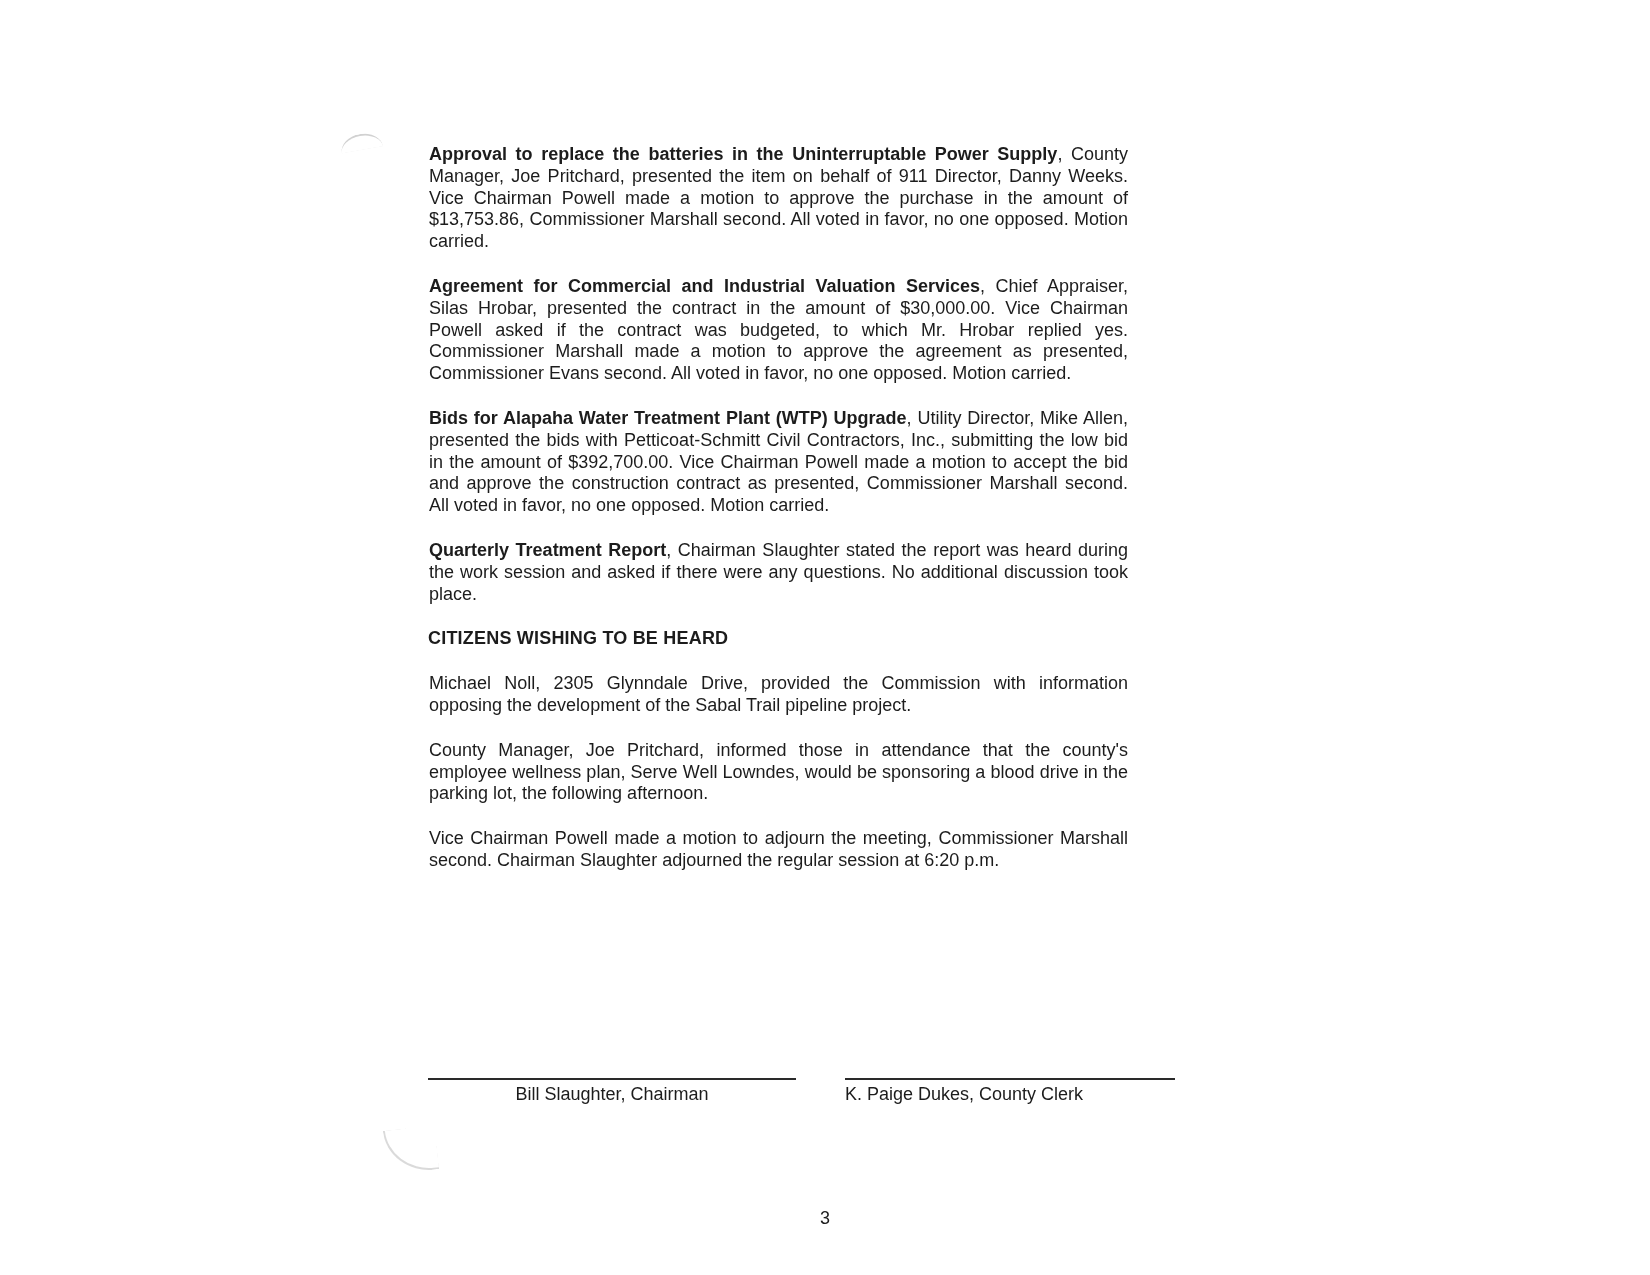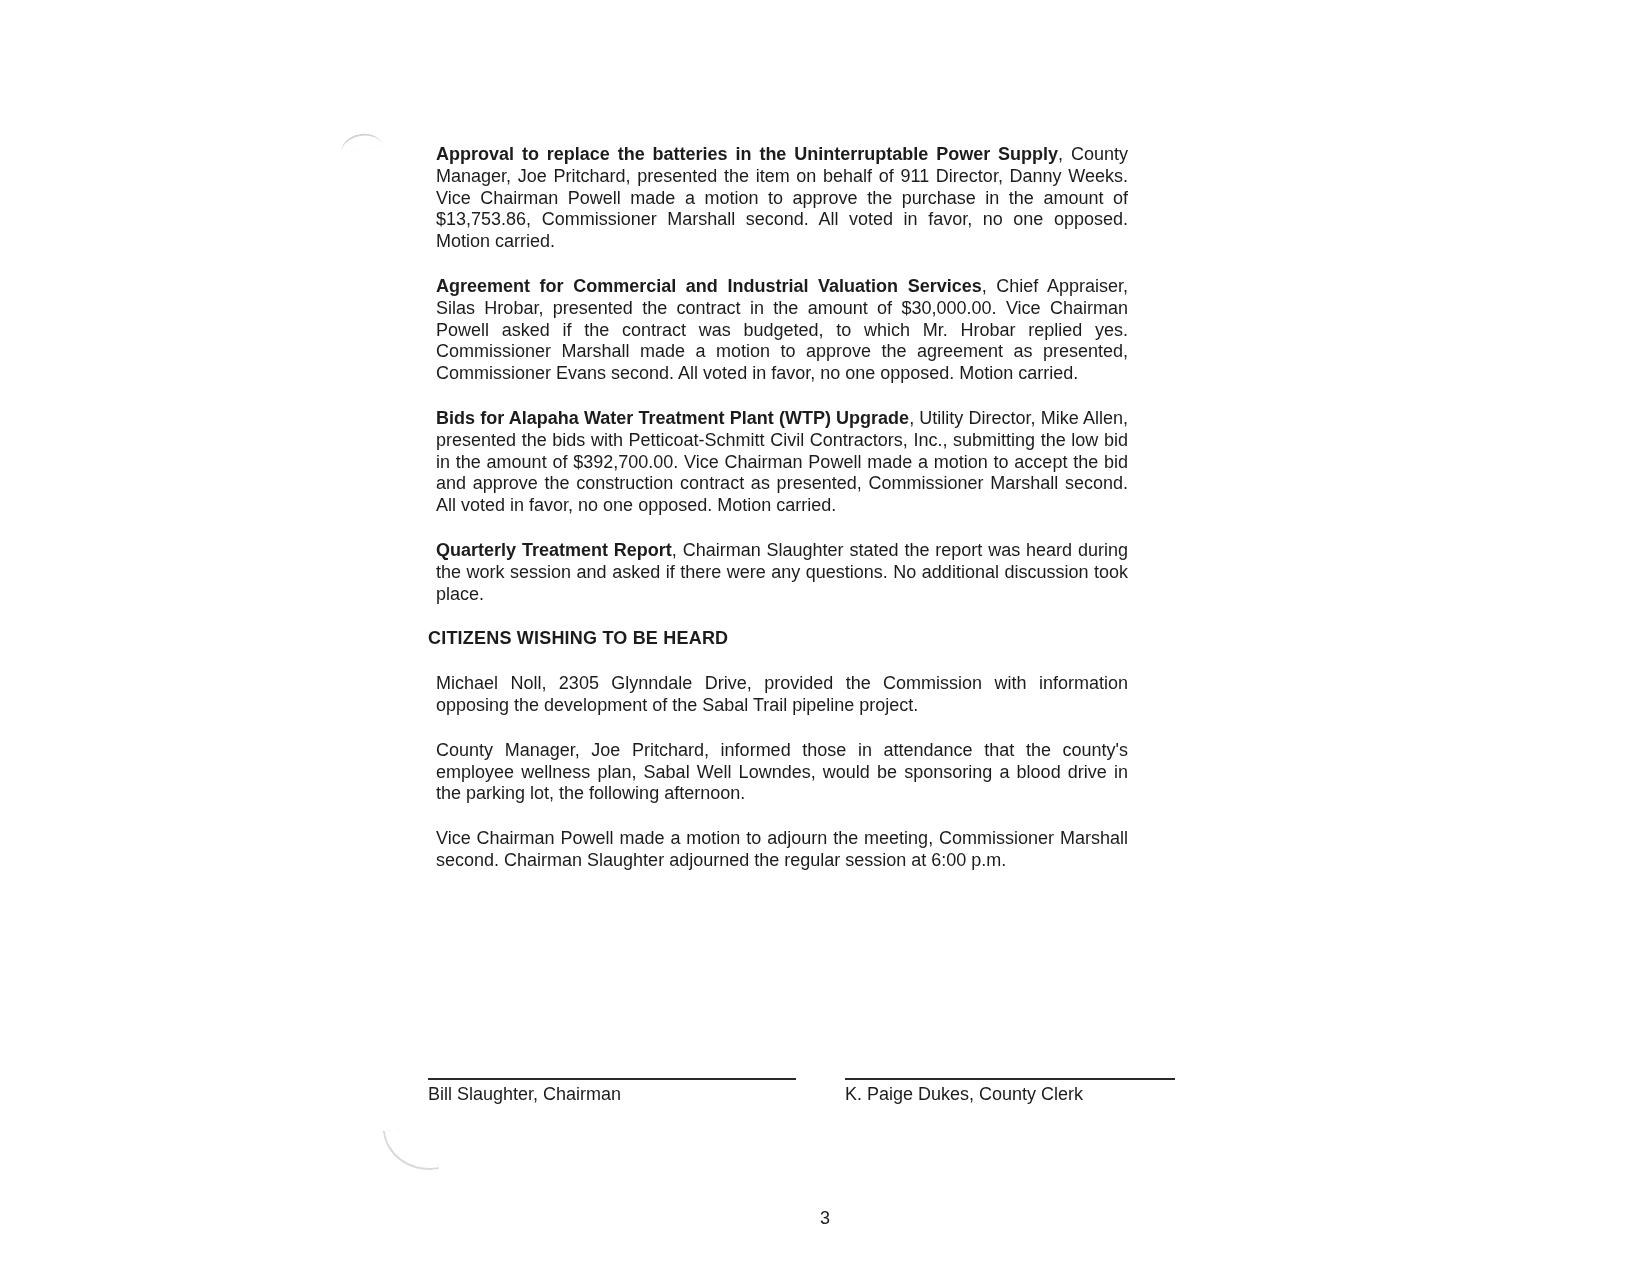--- a/index.html
+++ b/index.html
@@ -12,38 +12,38 @@
     overflow:hidden;
   }
   .body-col {
     position:absolute;
     left:428px; top:144px;
     width:700px;
     font-size:18px;
     line-height:21.8px;
   }
   .para {
-    margin:0 0 23px 8px;
+    margin:0 0 23px 1px;
     text-align:justify;
   }
   .para .lead { font-weight:bold; }
   .heading {
     margin:0 0 23px 0;
     font-size:18px;
     font-weight:bold;
     letter-spacing:0.2px;
   }
   .signatures {
     position:absolute;
     left:428px; top:1078px;
     width:747px;
     display:flex;
     align-items:flex-start;
   }
-  .sig-block-left  { width:368px; }
+  .sig-block-left  { width:368px;text-align:center; }
   .sig-gap { width:49px; }
   .sig-block-right { width:330px; }
   .sig-line {
     border-top:2px solid #2a2a2a;
     height:0; width:100%;
     margin-bottom:3px;
   }
   .sig-label {
     font-size:18px;
     line-height:22px;
@@ -92,23 +92,23 @@
 
     <p class="para"><span class="lead">Bids for Alapaha Water Treatment Plant (WTP) Upgrade</span><span>, Utility Director, Mike Allen, presented the bids with Petticoat-Schmitt Civil Contractors, Inc., submitting the low bid in the amount of $392,700.00.  Vice Chairman Powell made a motion to accept the bid and approve the construction contract as presented, Commissioner Marshall second. All voted in favor, no one opposed.  Motion carried.</span></p>
 
 
     <p class="para"><span class="lead">Quarterly Treatment Report</span><span>, Chairman Slaughter stated the report was heard during the work session and asked if there were any questions.  No additional discussion took place.</span></p>
 
     <h2 class="heading">CITIZENS WISHING TO BE HEARD</h2>
 
     <p class="para"><span>Michael Noll, 2305 Glynndale Drive, provided the Commission with information opposing the development of the Sabal Trail pipeline project.</span></p>
 
-    <p class="para"><span>County Manager, Joe Pritchard, informed those in attendance that the county's employee wellness plan, Sabal Well Lowndes, would be sponsoring a blood drive in the parking lot, the following afternoon.</span></p>
+    <p class="para"><span>County Manager, Joe Pritchard, informed those in attendance that the county's employee wellness plan, Serve Well Lowndes, would be sponsoring a blood drive in the parking lot, the following afternoon.</span></p>
 
-    <p class="para"><span>Vice Chairman Powell made a motion to adjourn the meeting, Commissioner Marshall second.  Chairman Slaughter adjourned the regular session at 6:00 p.m.</span></p>
+    <p class="para"><span>Vice Chairman Powell made a motion to adjourn the meeting, Commissioner Marshall second.  Chairman Slaughter adjourned the regular session at 6:20 p.m.</span></p>
 
   </div>
 
   <div class="signatures">
     <div class="sig-block-left">
       <div class="sig-line"></div>
       <div class="sig-label">Bill Slaughter, Chairman</div>
     </div>
     <div class="sig-gap"></div>
     <div class="sig-block-right">

